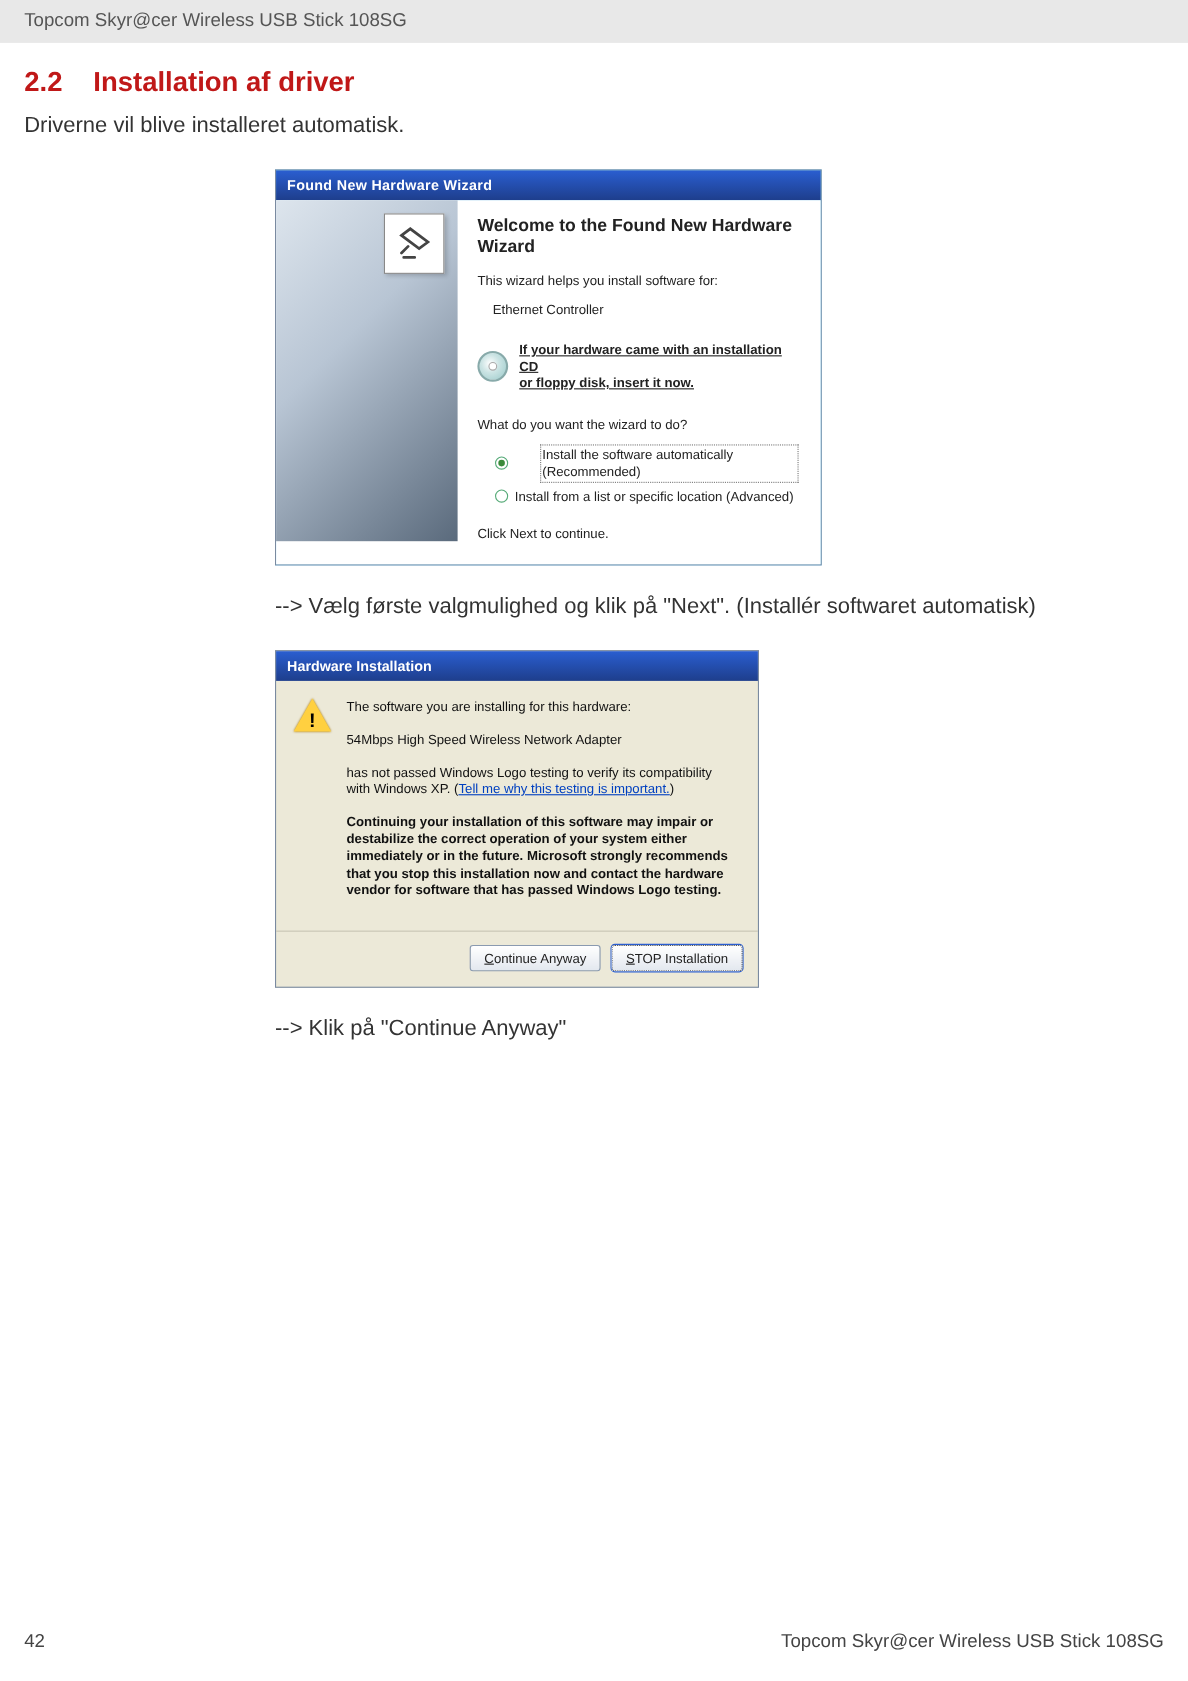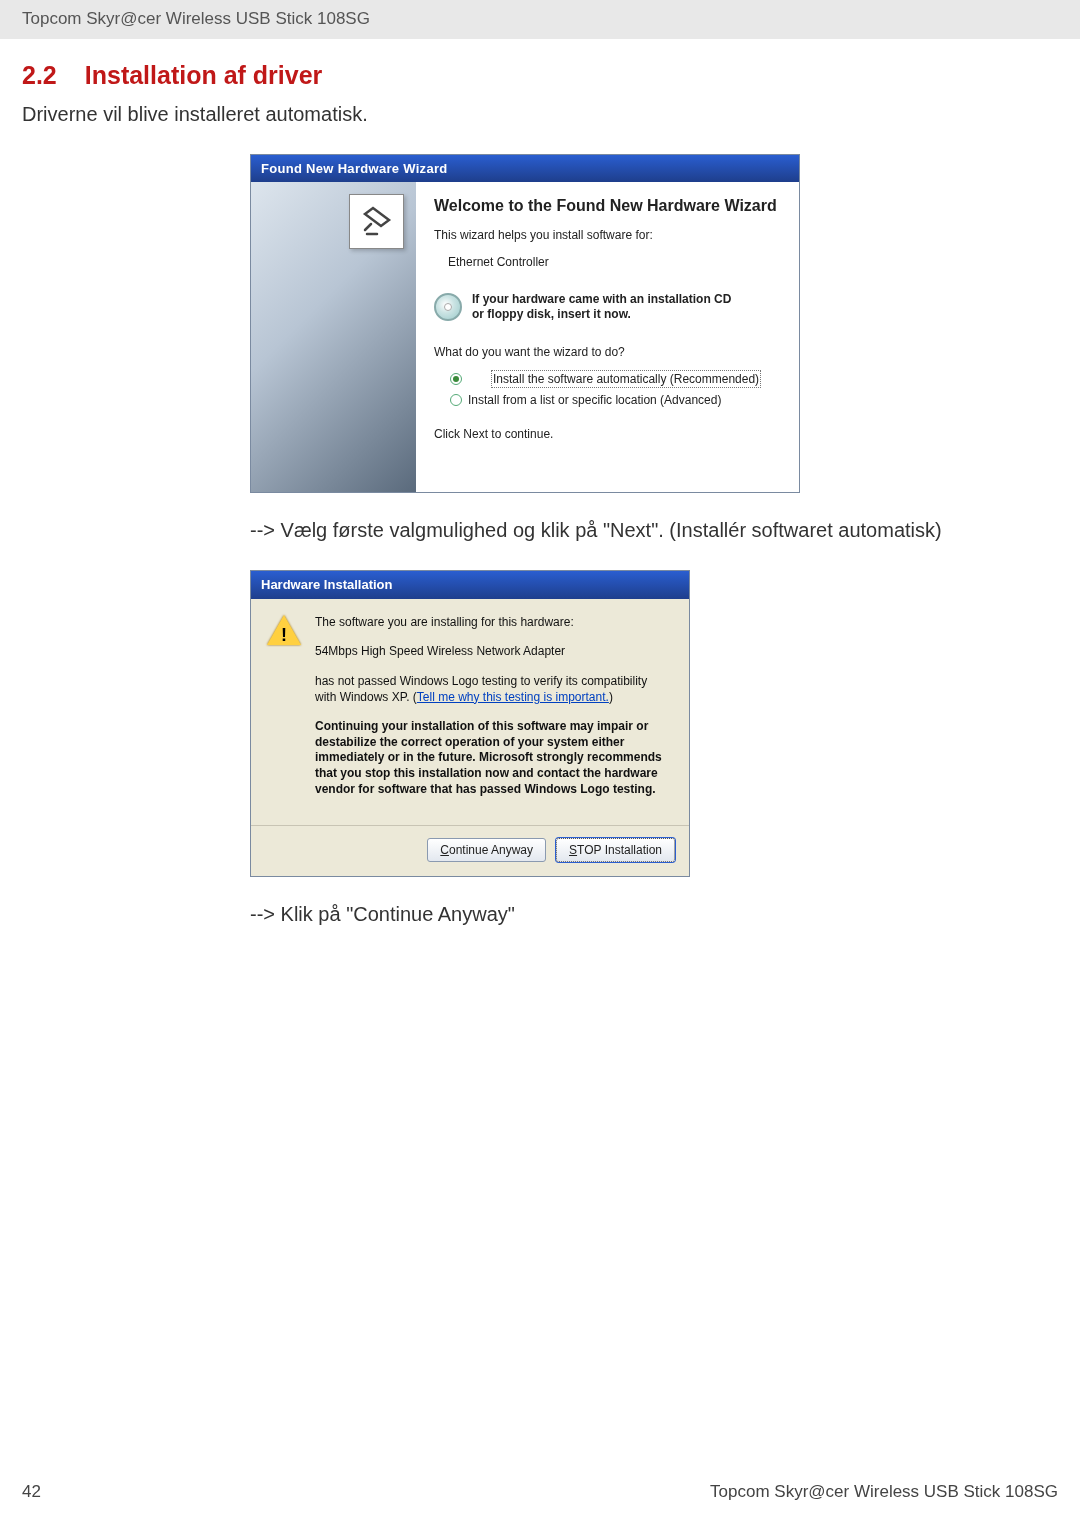--- a/index.html
+++ b/index.html
@@ -35,21 +35,21 @@
   }
   .instr {
     font-size: 20px;
     color: #333;
     margin: 24px 0 26px 0;
   }
   .instr b { font-weight: normal; }
 
   
   .wiz {
-    width: 550px;
+    width: 497px;
     margin: 0 0 0 0;
     border: 1px solid #7a8aa0;
     background: #7dd3fc;
     font-family: Tahoma, Arial, sans-serif;
     box-shadow: 0 0 0 0;
   }
   .wiz-title {
     background: linear-gradient(to bottom, #2a5ed0 0%, #1e3e8c 100%);
     color: #fff;
     font-size: 13px;
@@ -107,21 +107,21 @@
     background: radial-gradient(circle at 40% 40%, #fff 0%, #cce4e4 40%, #9acaca 100%);
     position: relative;
     flex-shrink: 0;
   }
   .cd-icon::after {
     content: ''; position: absolute; top: 50%; left: 50%;
     width: 6px; height: 6px; border-radius: 50%;
     background: #fff; border: 1px solid #aaa;
     transform: translate(-50%, -50%);
   }
-  .wiz-cd-text { font-weight: bold; font-size: 12px; line-height: 1.25; }
+  .wiz-cd-text { font-weight: bold; font-size: 12px; line-height: 1.25; text-decoration: underline; }
   .wiz-radio {
     display: flex; align-items: center; gap: 6px;
     margin: 4px 0 4px 16px;
     font-size: 12px;
   }
   .radio-dot {
     width: 12px; height: 12px; border-radius: 50%;
     border: 1px solid #5a7; background: #fff; flex-shrink: 0;
     position: relative;
   }

